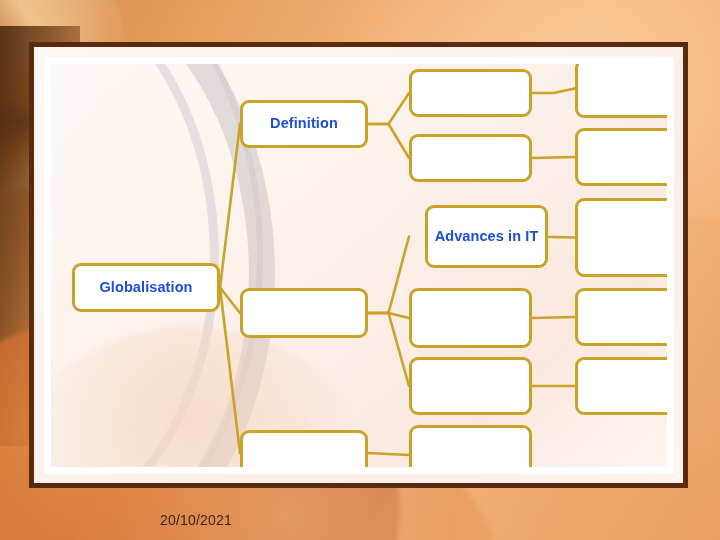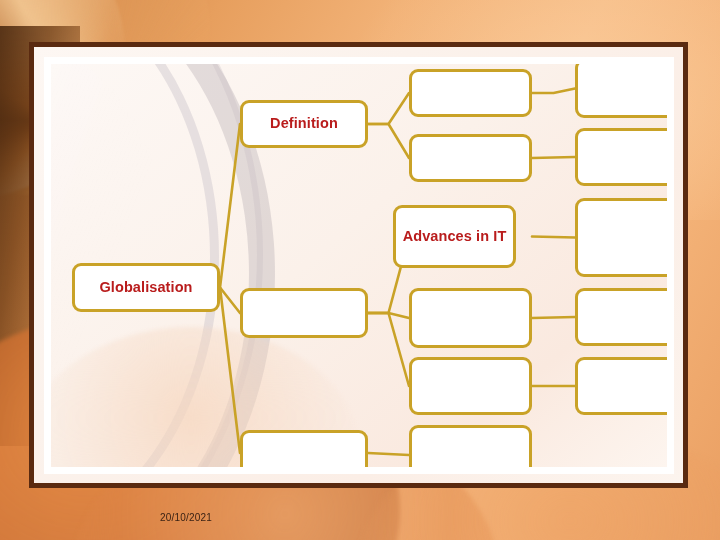--- a/index.html
+++ b/index.html
@@ -132,33 +132,33 @@
   .conn-layer{position:absolute;left:0;top:0;width:625px;height:412px;}
 
   .node{
     position:absolute;
     background:#ffffff;
     border:3px solid #c9a227;
     border-radius:9px;
     box-sizing:border-box;
     display:flex;align-items:center;justify-content:center;
     text-align:center;
-    color:#b91c1c;
+    color:#1d4ed8;
     font-weight:bold;
     font-size:14.5px;
     line-height:1.08;
     letter-spacing:.1px;
     padding:2px 4px;
   }
   .node.blank{font-size:0;}
 
   
   .footer-date{
     position:absolute;left:160px;top:512px;
-    font-size:10px;color:#3a2214;
+    font-size:14px;color:#3a2214;
     font-family:"Liberation Sans", sans-serif;
     letter-spacing:.2px;
   }
 </style>
 </head>
 <body>
 
 <div id="stage">
 
   <div class="bg-base"></div>
@@ -209,21 +209,21 @@
             </div>
             <div class="node blank" style="left: 189px; top: 366px; width: 128px; height: 46px; border-color: rgb(201, 162, 39); background: rgb(255, 255, 255);">
               <span></span>
             </div>
             <div class="node blank" style="left: 358px; top: 5px; width: 123px; height: 48px; border-color: rgb(201, 162, 39); background: rgb(255, 255, 255);">
               <span></span>
             </div>
             <div class="node blank" style="left: 358px; top: 70px; width: 123px; height: 48px; border-color: rgb(201, 162, 39); background: rgb(255, 255, 255);">
               <span></span>
             </div>
-            <div class="node" style="left: 342px; top: 141px; width: 123px; height: 63px; border-color: rgb(201, 162, 39); background: rgb(255, 255, 255);">
+            <div class="node" style="left: 374px; top: 141px; width: 123px; height: 63px; border-color: rgb(201, 162, 39); background: rgb(255, 255, 255);">
               <span>Advances in IT</span>
             </div>
             <div class="node blank" style="left: 358px; top: 224px; width: 123px; height: 60px; border-color: rgb(201, 162, 39); background: rgb(255, 255, 255);">
               <span></span>
             </div>
             <div class="node blank" style="left: 358px; top: 293px; width: 123px; height: 58px; border-color: rgb(201, 162, 39); background: rgb(255, 255, 255);">
               <span></span>
             </div>
             <div class="node blank" style="left: 358px; top: 361px; width: 123px; height: 60px; border-color: rgb(201, 162, 39); background: rgb(255, 255, 255);">
               <span></span>

